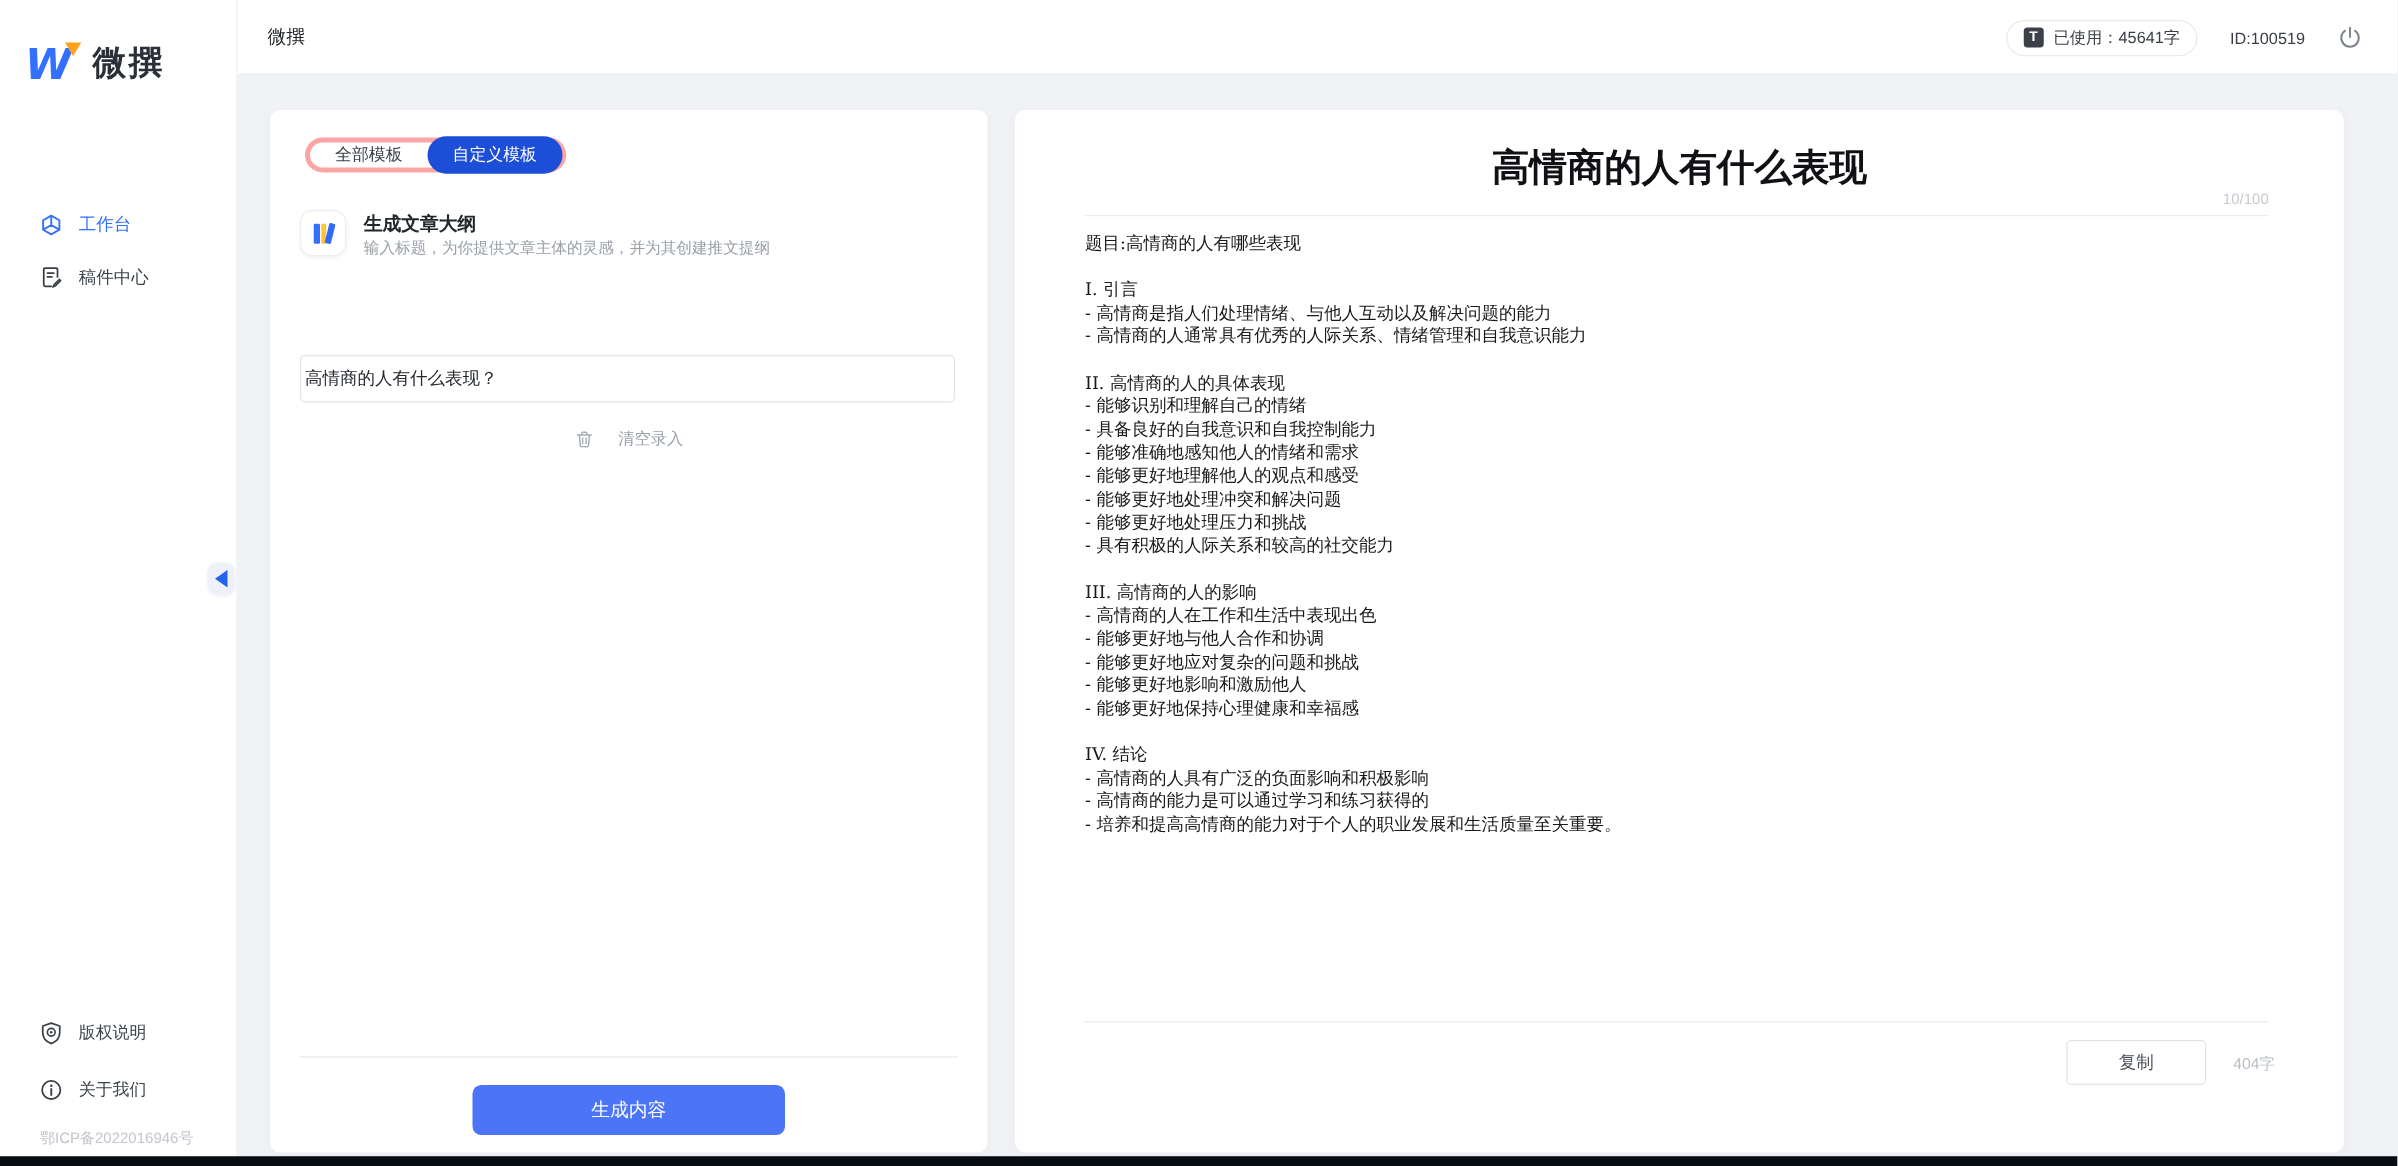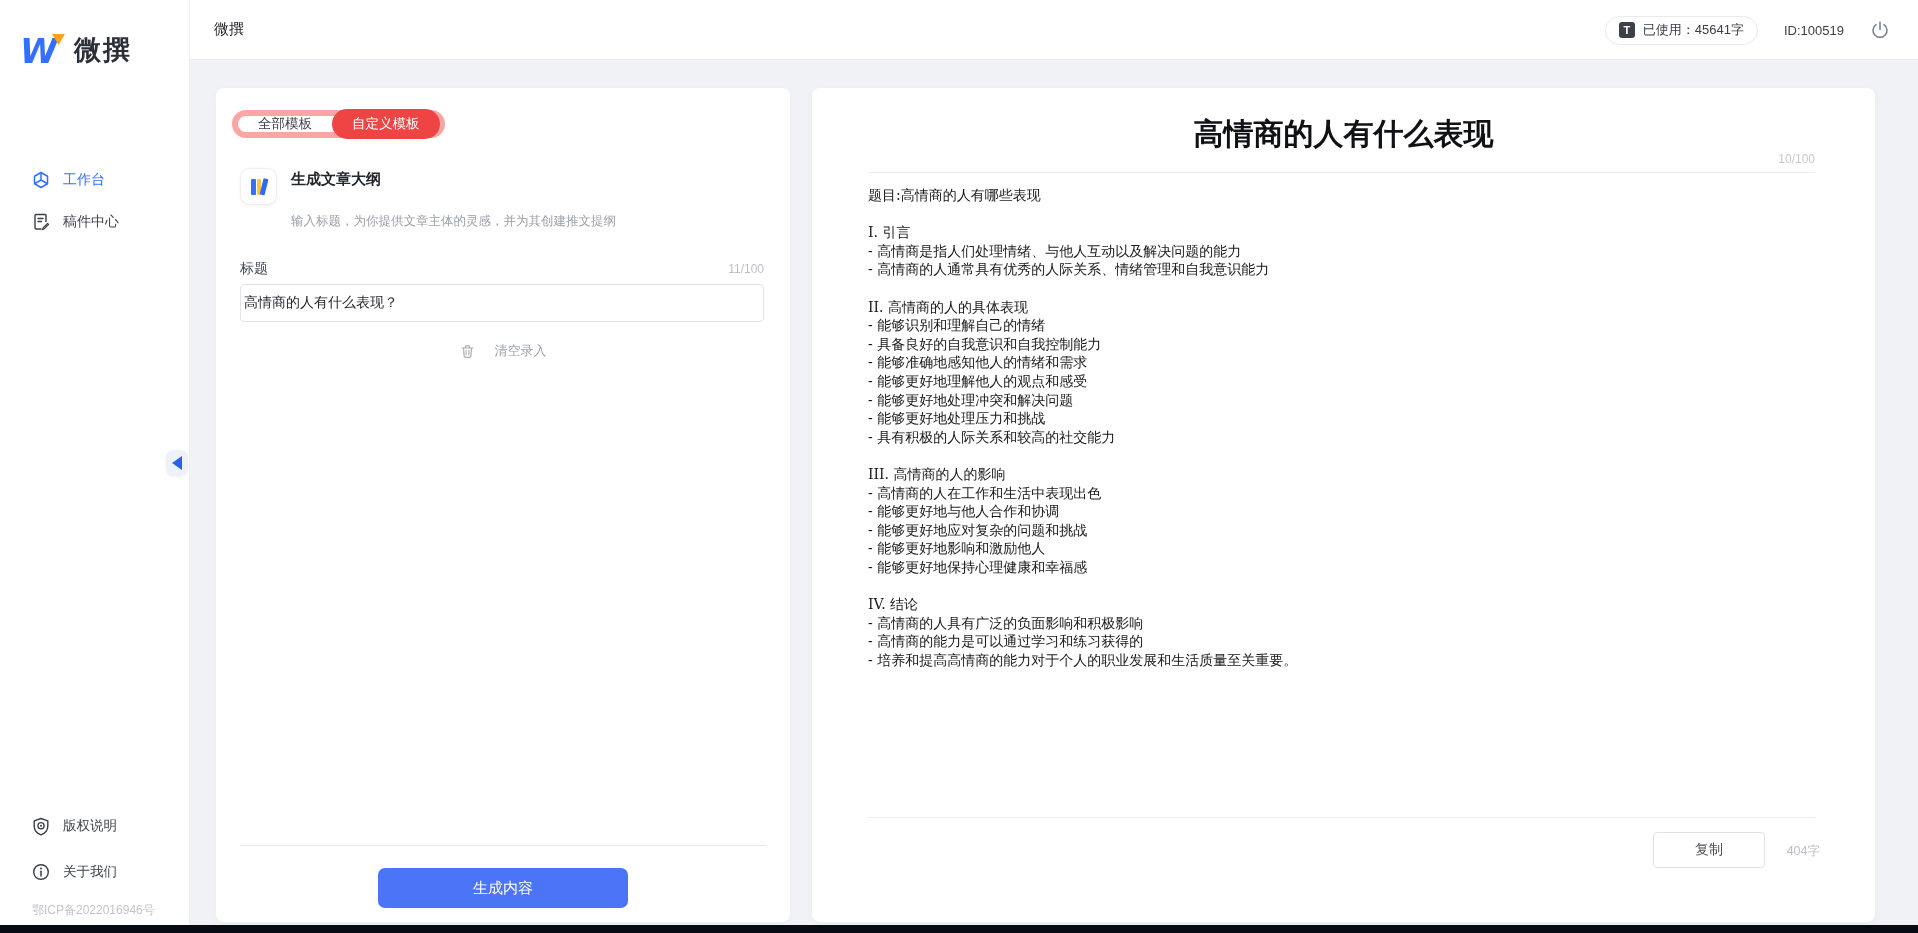--- a/index.html
+++ b/index.html
@@ -56,33 +56,33 @@
   .main { position:absolute; left:190px; top:60px; right:0; bottom:8px; }
   .card {
     position:absolute; background:#ffffff; border-radius:8px;
     box-shadow:0 2px 10px rgba(20,30,60,.03);
   }
   .card-left  { left:26px;  top:28px; width:574px;  height:834px; }
   .card-right { left:622px; top:28px; width:1063px; height:834px; }
 
   
   .tab-group {
-    position:absolute; left:16px; top:22px;
+    position:absolute; left:28px; top:22px;
     display:inline-flex; align-items:center; height:28px;
-    border:6px solid #fca5a5; border-radius:15px; background:#fff;
+    border:4px solid #fca5a5; border-radius:15px; background:#fff;
   }
   .tab { padding:0 20px; line-height:28px; font-size:13.5px; color:#3a3f47; cursor:pointer; white-space:nowrap; }
-  .tab.active { background:#ef4444; color:#fff; border-radius:15px; height:30px; line-height:30px; margin:-1px -1px -1px 0; }
+  .tab.active { background:#1d4ed8; color:#fff; border-radius:15px; height:30px; line-height:30px; margin:-1px -1px -1px 0; }
   .template-row { position:absolute; left:24px; top:80px; right:12px; display:flex; gap:14px; }
   .template-icon {
     width:37px; height:37px; border-radius:10px; border:1px solid #eceef2; background:#fff;
     box-shadow:0 1px 4px rgba(0,0,0,.05); display:flex; align-items:center; justify-content:center; flex:none;
   }
   .template-title { font-size:15px; font-weight:700; color:#22262d; margin-top:2px; }
-  .template-desc { font-size:12.5px; color:#9aa0a8; margin-top:24px; }
+  .template-desc { font-size:12.5px; color:#9aa0a8; margin-top:1px; }
   .field-head { position:absolute; left:24px; right:26px; top:172px; display:flex; justify-content:space-between; align-items:center; }
   .field-label { font-size:14px; color:#3f4752; }
   .field-counter { font-size:12px; color:#bac0ca; }
   .title-input {
     position:absolute; left:24px; right:26px; top:196px; height:38px;
     border:1px solid #e1e4ea; border-radius:4px; padding:0 3px;
     font-size:14px; color:#262a30; font-family:"Liberation Sans", sans-serif; outline:none; width:calc(100% - 50px);
   }
   .clear-row {
     position:absolute; left:0; right:0; top:254px;
@@ -204,24 +204,20 @@
           <rect x="10" y="4" width="4" height="16" rx="1" fill="#ffc53d"></rect>
           <rect x="14.5" y="3.5" width="5" height="16.5" rx="1" fill="#2f6bf6" transform="rotate(14 17 12)"></rect>
         </svg>
       </div>
       <div>
         <div class="template-title">生成文章大纲</div>
         <div class="template-desc">输入标题，为你提供文章主体的灵感，并为其创建推文提纲</div>
       </div>
     </div>
 
-    <div class="field-head">
-      <span class="field-label">标题</span>
-      <span class="field-counter">11/100</span>
-    </div>
     <input class="title-input" type="text" value="高情商的人有什么表现？" style="">
 
     <div class="clear-row">
       <svg width="15" height="15" viewBox="0 0 15 15">
         <path class="icon-stroke" d="M2 4 h11 M5.5 4 V2.6 a0.8 0.8 0 0 1 .8 -.8 h2.4 a0.8 0.8 0 0 1 .8 .8 V4 M3.5 4 l.7 8.4 a1 1 0 0 0 1 .9 h4.6 a1 1 0 0 0 1 -.9 L11.5 4" stroke="#a7adb6" stroke-width="1.2"></path>
         <path class="icon-stroke" d="M6.1 6.4 v4.6 M8.9 6.4 v4.6" stroke="#a7adb6" stroke-width="1.1"></path>
       </svg>
       <span>清空录入</span>
     </div>
 

